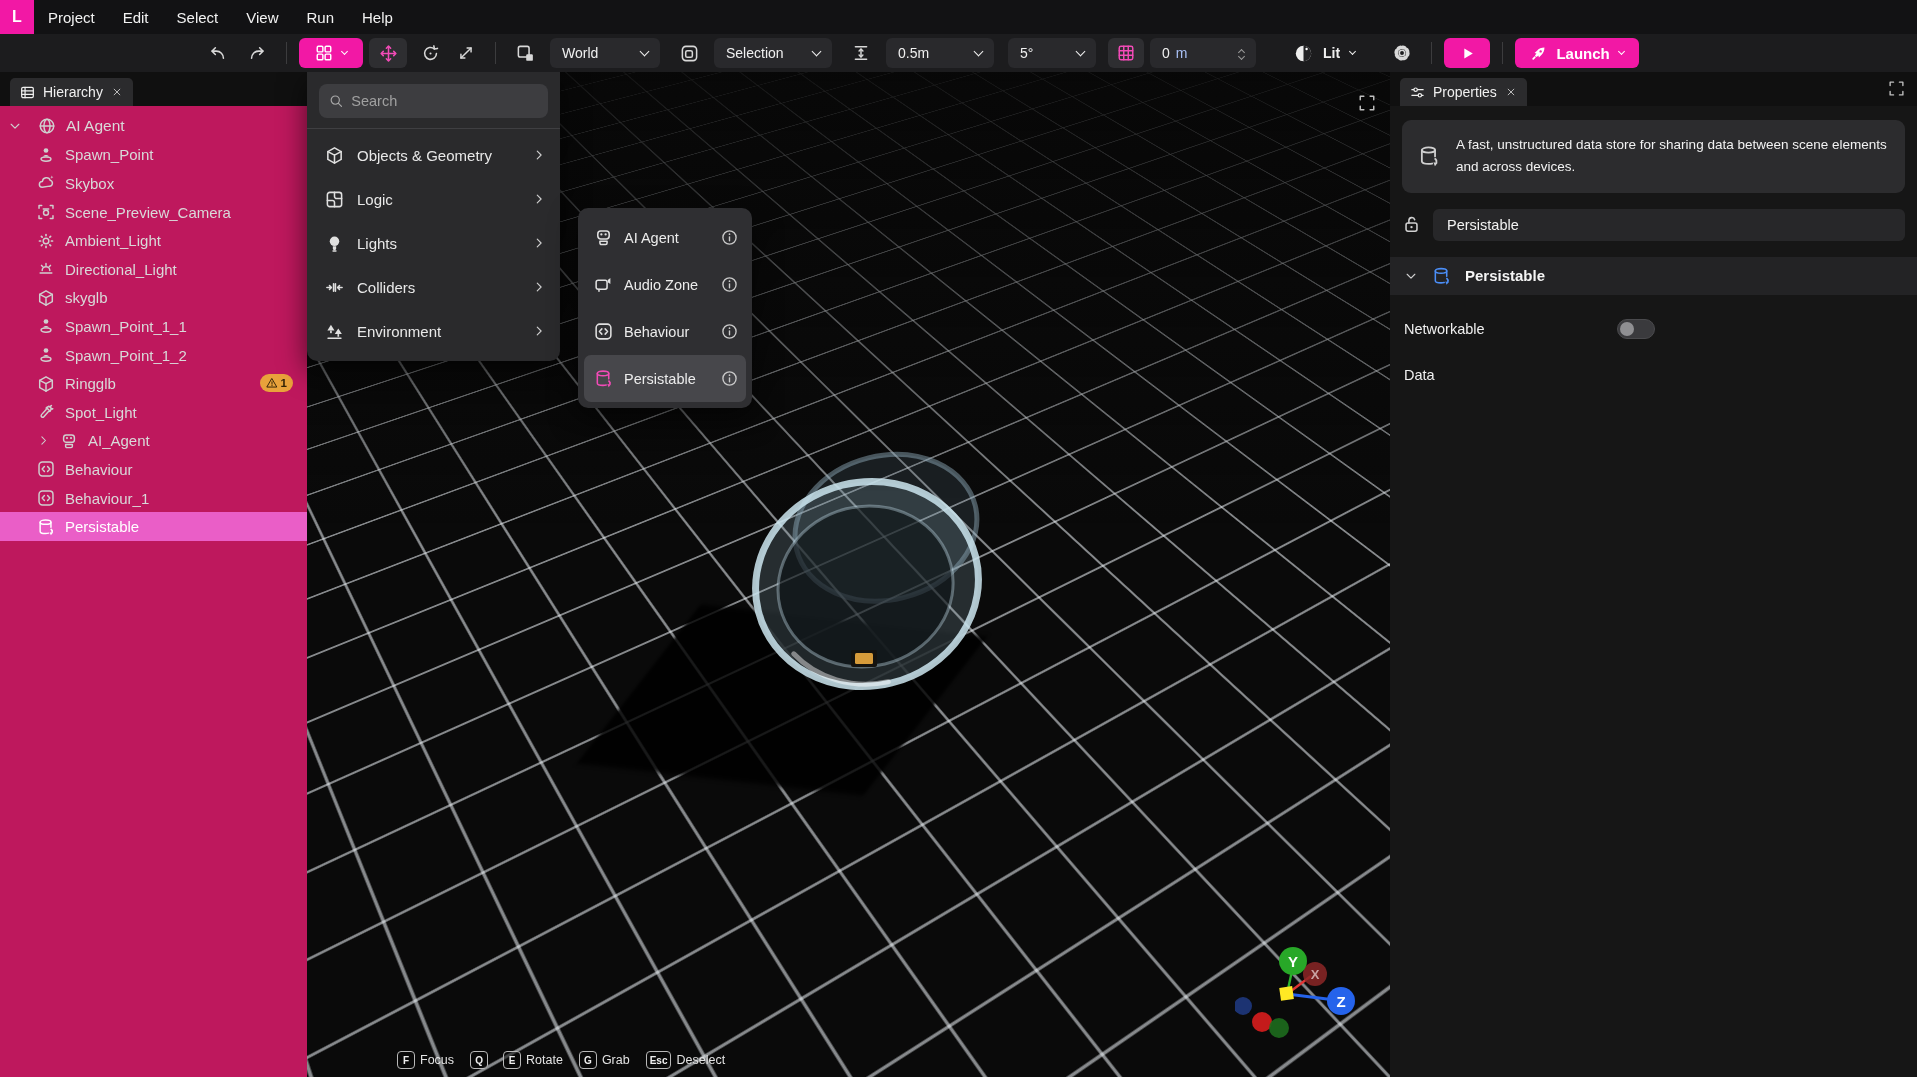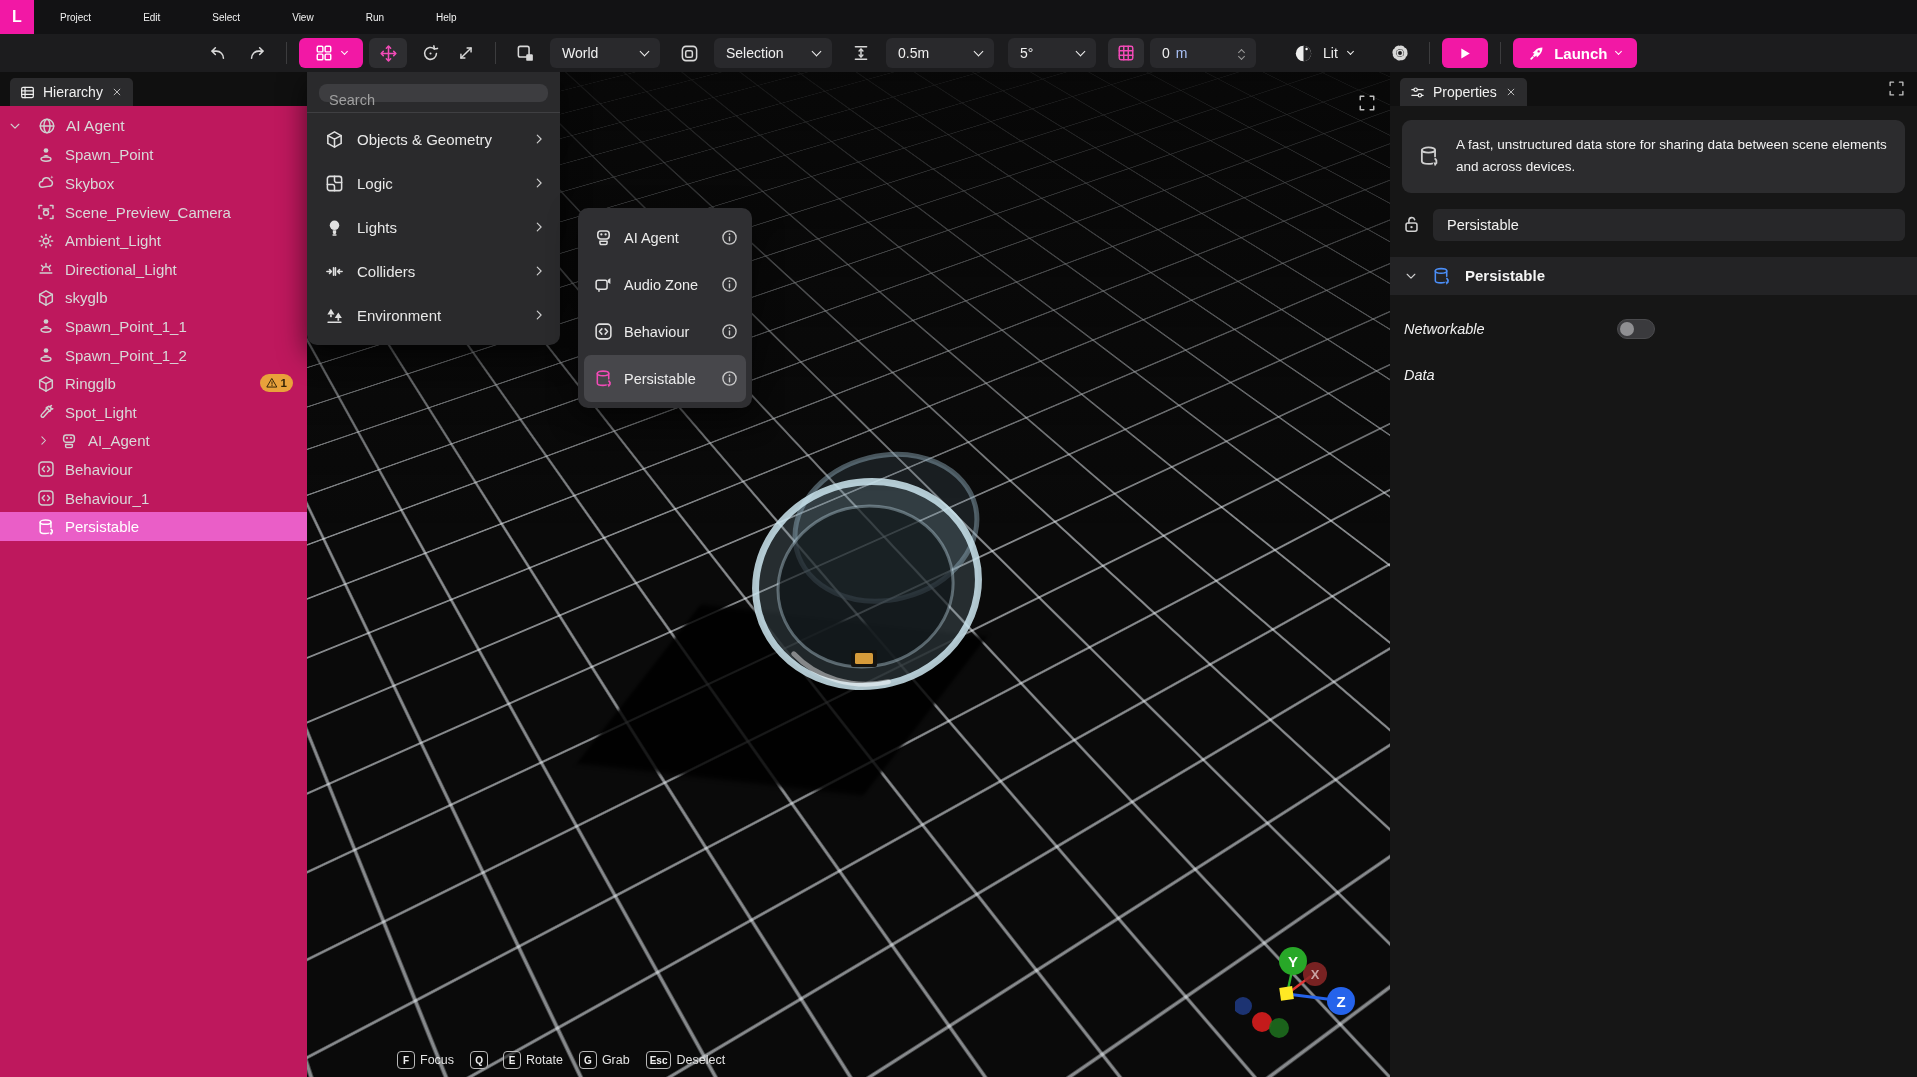--- a/index.html
+++ b/index.html
@@ -5,21 +5,21 @@
   * { margin:0; padding:0; box-sizing:border-box; }
   html,body { width:1917px; height:1077px; overflow:hidden; }
   body { background:#0b0b0c; font-family:"Liberation Sans", sans-serif; color:#e6e6e6; position:relative; }
   svg.ic { display:block; }
   svg.ic * { vector-effect:non-scaling-stroke; }
   .ic { stroke:currentColor; fill:none; stroke-width:1.3; stroke-linecap:round; stroke-linejoin:round; }
 
   
   #menubar { position:absolute; left:0; top:0; width:100%; height:34px; background:#121214; display:flex; align-items:center; z-index:90; }
   .logo { width:34px; height:34px; background:#f218a5; color:#fff; display:flex; align-items:center; justify-content:center; font-size:16px; font-weight:bold; }
-  .menu-item { padding:0 26px; font-size:10px; color:#f2f2f2; height:34px; display:flex; align-items:center; cursor:default; }
+  .menu-item { padding:0 14px; font-size:15px; color:#f2f2f2; height:34px; display:flex; align-items:center; cursor:default; }
 
   
   #toolbar { position:absolute; left:0; top:34px; width:100%; height:38px; background:#1c1c1e; display:flex; align-items:center; z-index:80; }
   .tdiv { width:1px; height:22px; background:#3c3c3e; margin:0 12px; }
   .ibtn { height:30px; min-width:34px; padding:0 6px; display:flex; align-items:center; justify-content:center; color:#d8d8d8; border-radius:6px; }
   .ibtn.dark { background:#2e2e31; }
   .ibtn.pinkbg { background:#f218a5; color:#fff; }
   .ibtn.pinkic { color:#f24bb7; }
   .dd { height:30px; background:#29292c; border-radius:6px; display:flex; align-items:center; padding:0 12px; gap:10px; font-size:14px; color:#f0f0f0; }
   .chev { display:inline-block; width:7px; height:7px; border-right:1.6px solid currentColor; border-bottom:1.6px solid currentColor; transform:rotate(45deg); margin-top:-4px; }
@@ -41,21 +41,21 @@
   .trow.childexp { }
   .trow.selected { background:#ea5ec7; color:#fff; }
   .ticon { width:18px; height:18px; flex:0 0 18px; color:#cfcfcf; }
   .trow.selected .ticon { color:#fff; }
   .tchev { color:#cfcfcf; }
   .badge { position:absolute; right:14px; top:5px; height:18px; background:#e9a23b; border-radius:9px; display:flex; align-items:center; gap:3px; padding:0 6px; color:#332307; font-size:11.5px; font-weight:bold; }
   .badge .ic { stroke:#332307; }
 
   
   #add-menu { position:absolute; left:307px; top:72px; width:253px; background:#2a2a2c; border-radius:0 0 10px 10px; box-shadow:0 10px 28px rgba(0,0,0,0.6); z-index:70; padding-bottom:8px; }
-  .search { margin:12px 12px 10px 12px; height:18px; background:#3d3d40; border-radius:8px; display:flex; align-items:center; padding:0 10px; gap:8px; color:#a7a7a7;flex-direction:column; }
+  .search { margin:12px 12px 10px 12px; height:34px; background:#3d3d40; border-radius:8px; display:flex; align-items:center; padding:0 10px; gap:8px; color:#a7a7a7; }
   .search input { background:transparent; border:none; outline:none; color:#e8e8e8; font-size:14.5px; width:100%; font-family:"Liberation Sans", sans-serif; }
   .search input::placeholder { color:#a0a0a0; }
   .mdiv { height:1px; background:#3f3f42; margin:0 0 4px 0; }
   .mrow { height:44px; display:flex; align-items:center; padding:0 14px 0 18px; gap:13px; font-size:15px; color:#e8e8e8; }
   .mrow .micon { width:19px; height:19px; color:#e0e0e0; }
   .mrow .arrow { margin-left:auto; color:#cfcfcf; }
 
   
   #submenu { position:absolute; left:578px; top:208px; width:174px; background:#2f2f32; border-radius:10px; box-shadow:0 10px 28px rgba(0,0,0,0.6); z-index:71; padding:6px; }
   .srow { height:47px; display:flex; align-items:center; padding:0 8px 0 10px; gap:11px; font-size:14.5px; color:#ececec; border-radius:7px; }
@@ -87,21 +87,21 @@
   .rp-expand { position:absolute; right:12px; top:8px; color:#bfbfbf; width:17px; height:17px; }
   .info-card { margin:14px 12px 0 12px; background:#2c2c2e; border-radius:9px; display:flex; align-items:center; gap:16px; padding:14px 16px; }
   .info-card .dbic { width:22px; height:24px; color:#d0d0d0; flex:0 0 22px; }
   .info-card p { font-size:13.5px; line-height:1.65; color:#f2f2f2; }
   .name-row { margin:16px 12px 0 12px; display:flex; align-items:center; gap:12px; }
   .name-row .lockic { width:19px; height:19px; color:#d0d0d0; }
   .name-input { flex:1; height:32px; background:#272729; border-radius:6px; border:none; outline:none; color:#f2f2f2; font-size:14.5px; padding:0 14px; font-family:"Liberation Sans", sans-serif; }
   .section-head { margin-top:16px; height:38px; background:#232325; display:flex; align-items:center; gap:14px; padding:0 14px; font-size:15px; font-weight:bold; color:#f5f5f5; }
   .section-head .dbic { width:19px; height:20px; color:#4b8ef7; }
   .section-head .tchev { color:#d0d0d0; }
-  .prop-row { display:flex; align-items:center; margin:24px 12px 0 14px; font-size:14.5px; color:#f0f0f0;font-style:italic; }
+  .prop-row { display:flex; align-items:center; margin:24px 12px 0 14px; font-size:14.5px; color:#f0f0f0; }
   .toggle { margin-left:132px; width:38px; height:20px; border-radius:10px; background:#3a3a3d; border:1px solid #4a4a4d; position:relative; }
   .toggle .knob { position:absolute; left:2px; top:2px; width:14px; height:14px; border-radius:50%; background:#8f8f92; }
   .clear-btn { margin-left:auto; width:330px; height:36px; background:#f218a5; border-radius:8px; display:flex; align-items:center; justify-content:center; gap:9px; color:#fff; font-size:15px; font-weight:bold; }
   .clear-btn .dbic { width:17px; height:18px; color:#fff; }
 </style>
 </head>
 <body>
 
 <svg width="0" height="0" style="position:absolute">
   <defs>
@@ -388,21 +388,21 @@
     <span class="unit" style="margin-left:-4px">m</span>
     <span class="spin" style="margin-left:auto">
       <span class="chev sm up"></span>
       <span class="chev sm"></span>
     </span>
   </div>
   <div class="dd" style="margin-left:26px; background:transparent">
     <svg class="ic" width="19" height="19">
         <use href="#i-sphere"></use>
       </svg>
-    <span style="font-weight:normal">Lit</span>
+    <span style="font-weight:bold">Lit</span>
     <span class="chev sm"></span>
   </div>
   <div class="ibtn" style="margin-left:18px">
       <svg class="ic" width="20" height="20">
         <use href="#i-gear"></use>
       </svg>
     </div>
   <div class="tdiv"></div>
   <div class="pinkbtn" style="width:46px">
       <svg class="ic" width="17" height="17">

